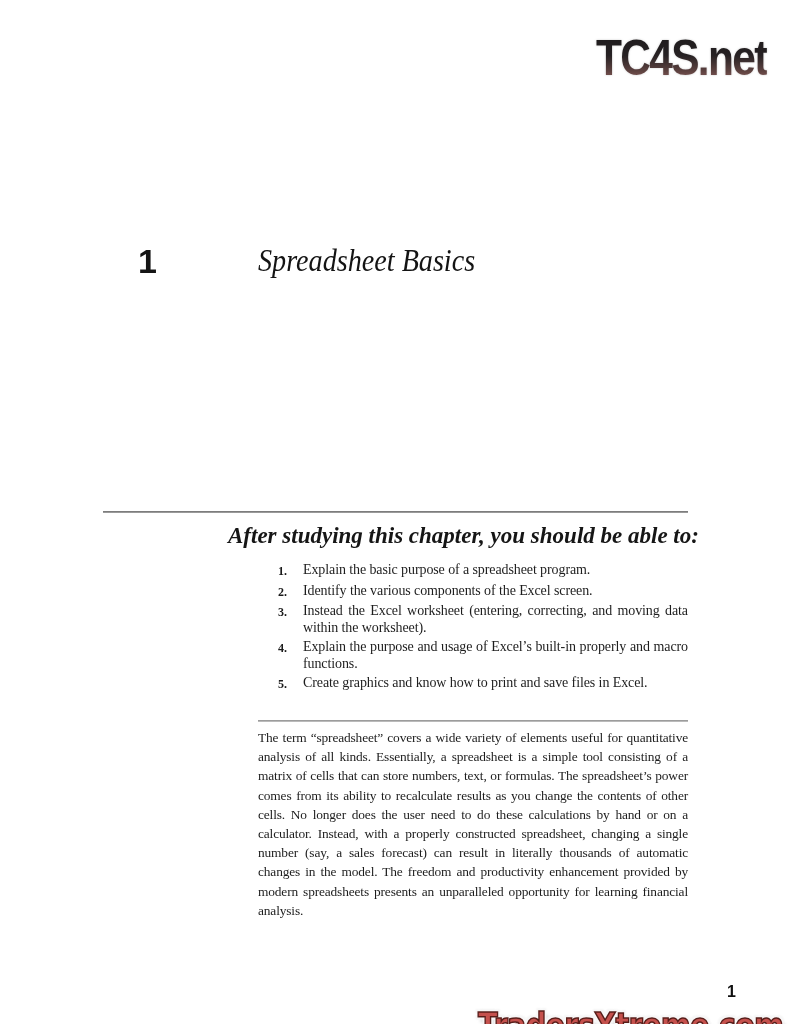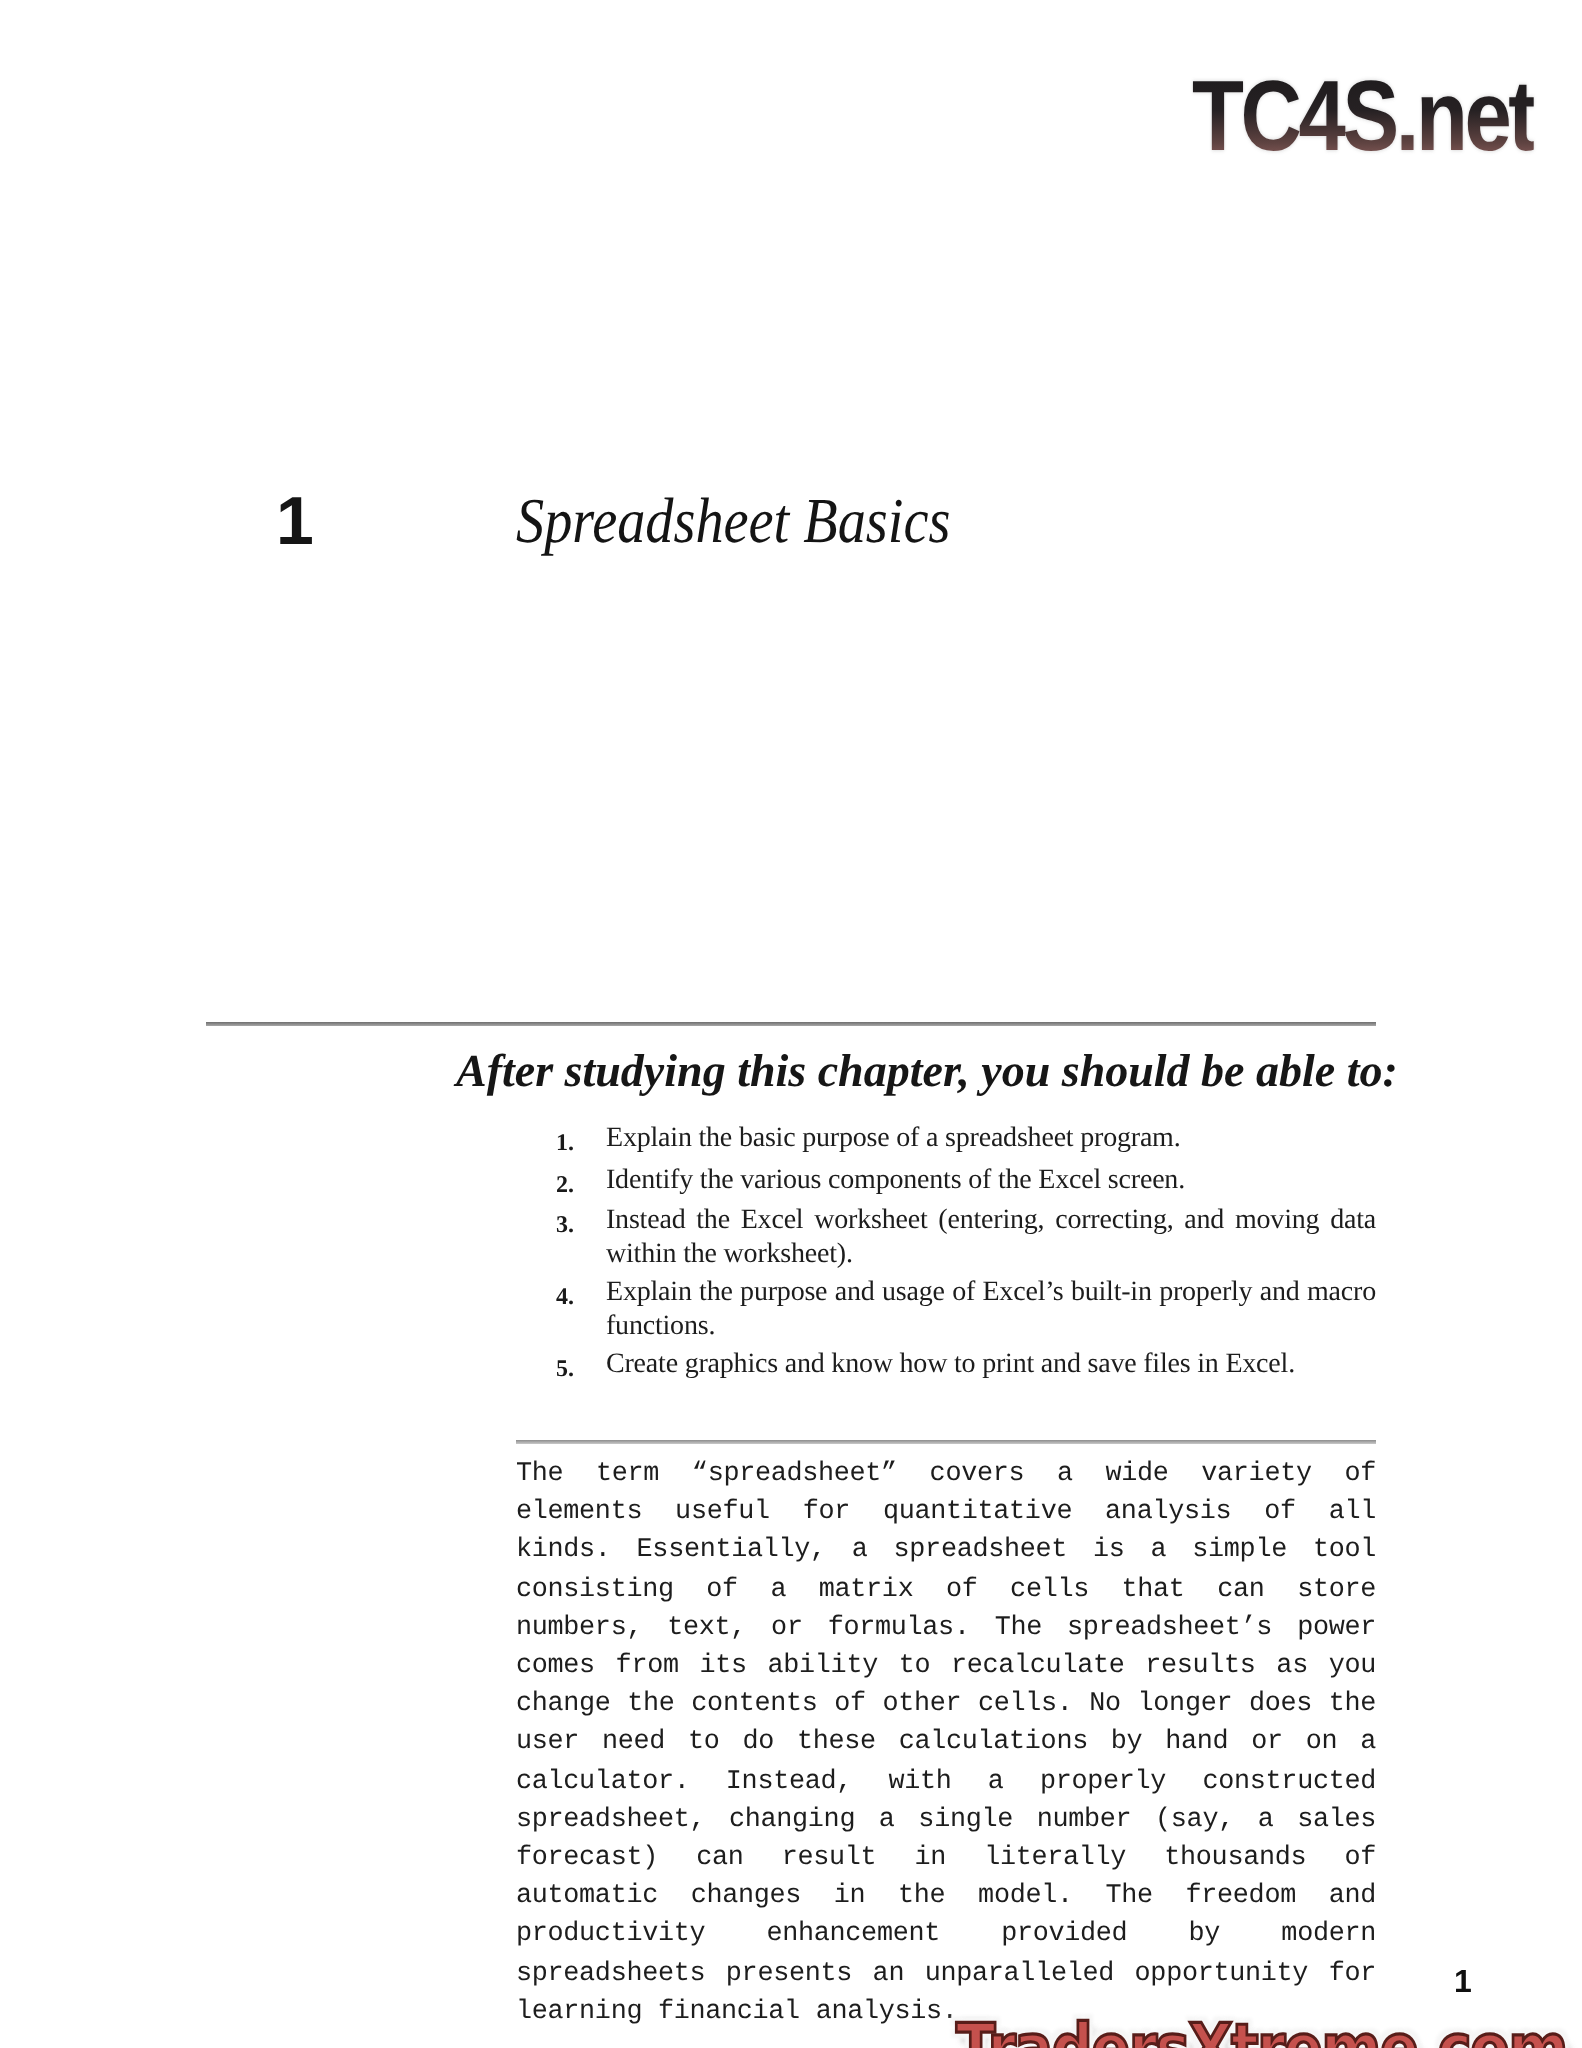--- a/index.html
+++ b/index.html
@@ -99,21 +99,21 @@
     font-size:14px;line-height:16.5px;
     text-align:justify;color:#1d1d1d;
     letter-spacing:-0.1px;
   }
 
   
   .body-para{
     position:absolute;left:258px;top:697px;width:430px;margin:0;
     font-size:13.4px;line-height:19.2px;
     letter-spacing:-0.15px;
-    text-align:justify;color:#1d1d1d;font-family:Liberation Mono, monospace;
+    text-align:justify;color:#1d1d1d;
   }
 
   
   .folio{
     position:absolute;left:727px;top:952px;
     font-family:"Liberation Sans", sans-serif;
     font-weight:bold;font-size:16px;line-height:18px;color:#101010;
   }
 
   

